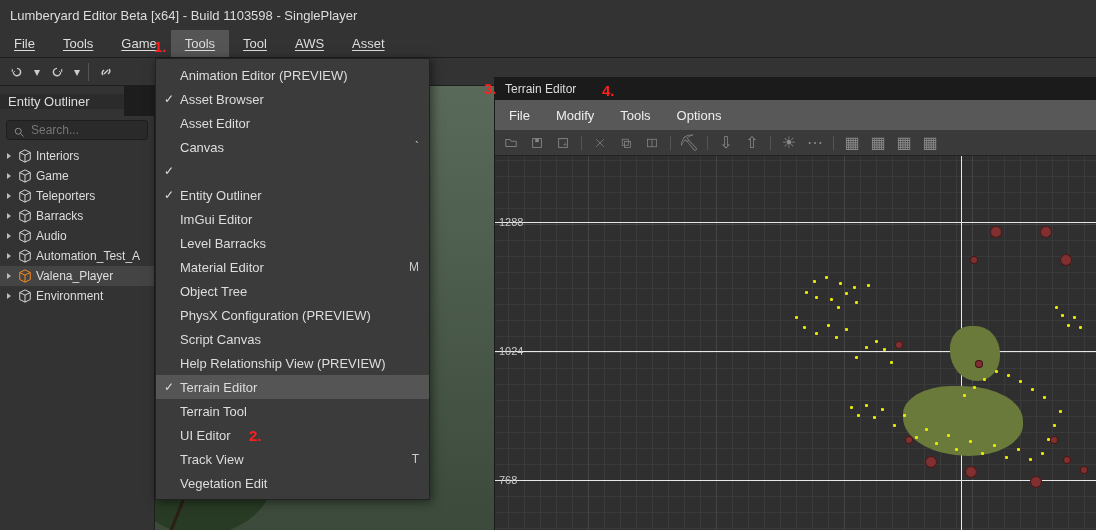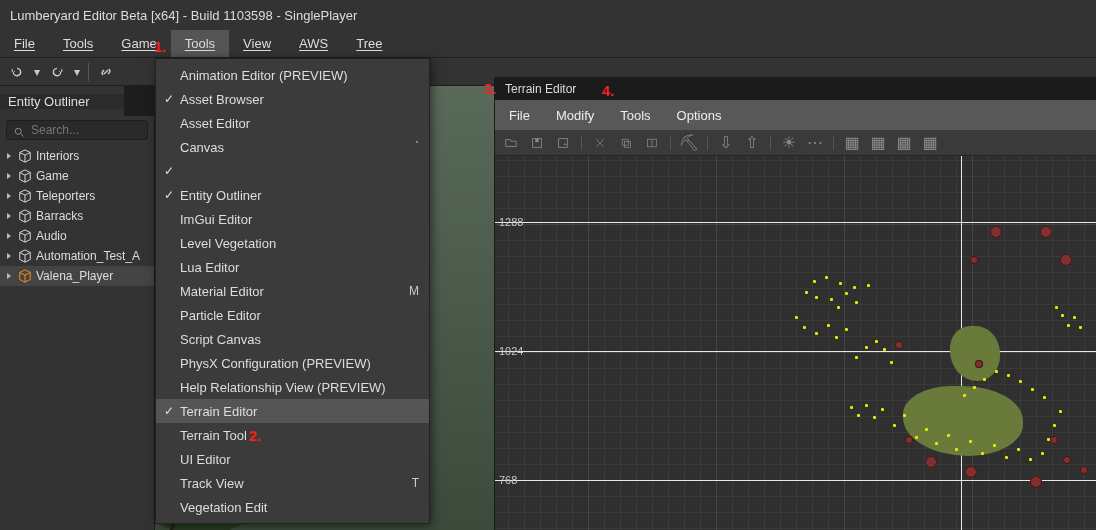--- a/index.html
+++ b/index.html
@@ -99,27 +99,27 @@
     <div class="mitem">
         <span class="ul">Tools</span>
       </div>
     <div class="mitem">
         <span class="ul">Game</span>
       </div>
     <div class="mitem active">
         <span class="ul">Tools</span>
       </div>
     <div class="mitem">
-        <span class="ul">View</span>
+        <span class="ul">Tool</span>
       </div>
     <div class="mitem">
         <span class="ul">AWS</span>
       </div>
     <div class="mitem">
-        <span class="ul">Tree</span>
+        <span class="ul">Asset</span>
       </div>
   </div>
 
   <div class="toolbar">
     <span class="tb-ico">
       <svg viewBox="0 0 16 16" width="14" height="14">
           <path d="M8 3a5 5 0 1 1-4.5 2.8L2 4v4h4L4.6 6.6A3.5 3.5 0 1 0 8 4.5V3z" fill="currentColor"></path>
         </svg>
     </span>
     <span class="tb-txt">▾</span>
@@ -247,20 +247,34 @@
               </svg>
             </span>
             <span class="cube">
               <svg viewBox="0 0 16 16" width="14" height="14">
                 <path d="M8 1l6 3v8l-6 3-6-3V4z" fill="none" stroke="currentColor" stroke-width="1.1"></path>
                 <path d="M2 4l6 3 6-3M8 7v8" stroke="currentColor" stroke-width="1.1" fill="none"></path>
               </svg>
             </span>
             <span>Valena_Player</span>
           </div>
+          <div class="trow">
+            <span class="arw">
+              <svg viewBox="0 0 8 8" width="8" height="8">
+                <path d="M2 1l4 3-4 3z" fill="currentColor"></path>
+              </svg>
+            </span>
+            <span class="cube">
+              <svg viewBox="0 0 16 16" width="14" height="14">
+                <path d="M8 1l6 3v8l-6 3-6-3V4z" fill="none" stroke="currentColor" stroke-width="1.1"></path>
+                <path d="M2 4l6 3 6-3M8 7v8" stroke="currentColor" stroke-width="1.1" fill="none"></path>
+              </svg>
+            </span>
+            <span>Environment</span>
+          </div>
         </div>
     </div>
 
     <div class="viewport">
       <div class="local-btn">Local</div>
       <svg class="viewport-trees" viewBox="0 0 300 380">
         <g fill="#263a22">
           <ellipse cx="60" cy="80" rx="58" ry="48"></ellipse>
           <ellipse cx="140" cy="130" rx="70" ry="55"></ellipse>
           <ellipse cx="90" cy="200" rx="70" ry="60"></ellipse>
@@ -308,46 +322,41 @@
         <span class="dd-label">Entity Outliner</span>
         <span class="dd-short"></span>
       </div>
       <div class="dd-item">
         <span class="dd-check"></span>
         <span class="dd-label">ImGui Editor</span>
         <span class="dd-short"></span>
       </div>
       <div class="dd-item">
         <span class="dd-check"></span>
-        <span class="dd-label">Level Vegetation</span>
-        <span class="dd-short"></span>
-      </div>
-      <div class="dd-item">
-        <span class="dd-check"></span>
-        <span class="dd-label">Lua Editor</span>
+        <span class="dd-label">Level Barracks</span>
         <span class="dd-short"></span>
       </div>
       <div class="dd-item">
         <span class="dd-check"></span>
         <span class="dd-label">Material Editor</span>
         <span class="dd-short">M</span>
       </div>
       <div class="dd-item">
         <span class="dd-check"></span>
-        <span class="dd-label">Particle Editor</span>
+        <span class="dd-label">Object Tree</span>
+        <span class="dd-short"></span>
+      </div>
+      <div class="dd-item">
+        <span class="dd-check"></span>
+        <span class="dd-label">PhysX Configuration (PREVIEW)</span>
         <span class="dd-short"></span>
       </div>
       <div class="dd-item">
         <span class="dd-check"></span>
         <span class="dd-label">Script Canvas</span>
-        <span class="dd-short"></span>
-      </div>
-      <div class="dd-item">
-        <span class="dd-check"></span>
-        <span class="dd-label">PhysX Configuration (PREVIEW)</span>
         <span class="dd-short"></span>
       </div>
       <div class="dd-item">
         <span class="dd-check"></span>
         <span class="dd-label">Help Relationship View (PREVIEW)</span>
         <span class="dd-short"></span>
       </div>
       <div class="dd-item hover">
         <span class="dd-check">✓</span>
         <span class="dd-label">Terrain Editor</span>

